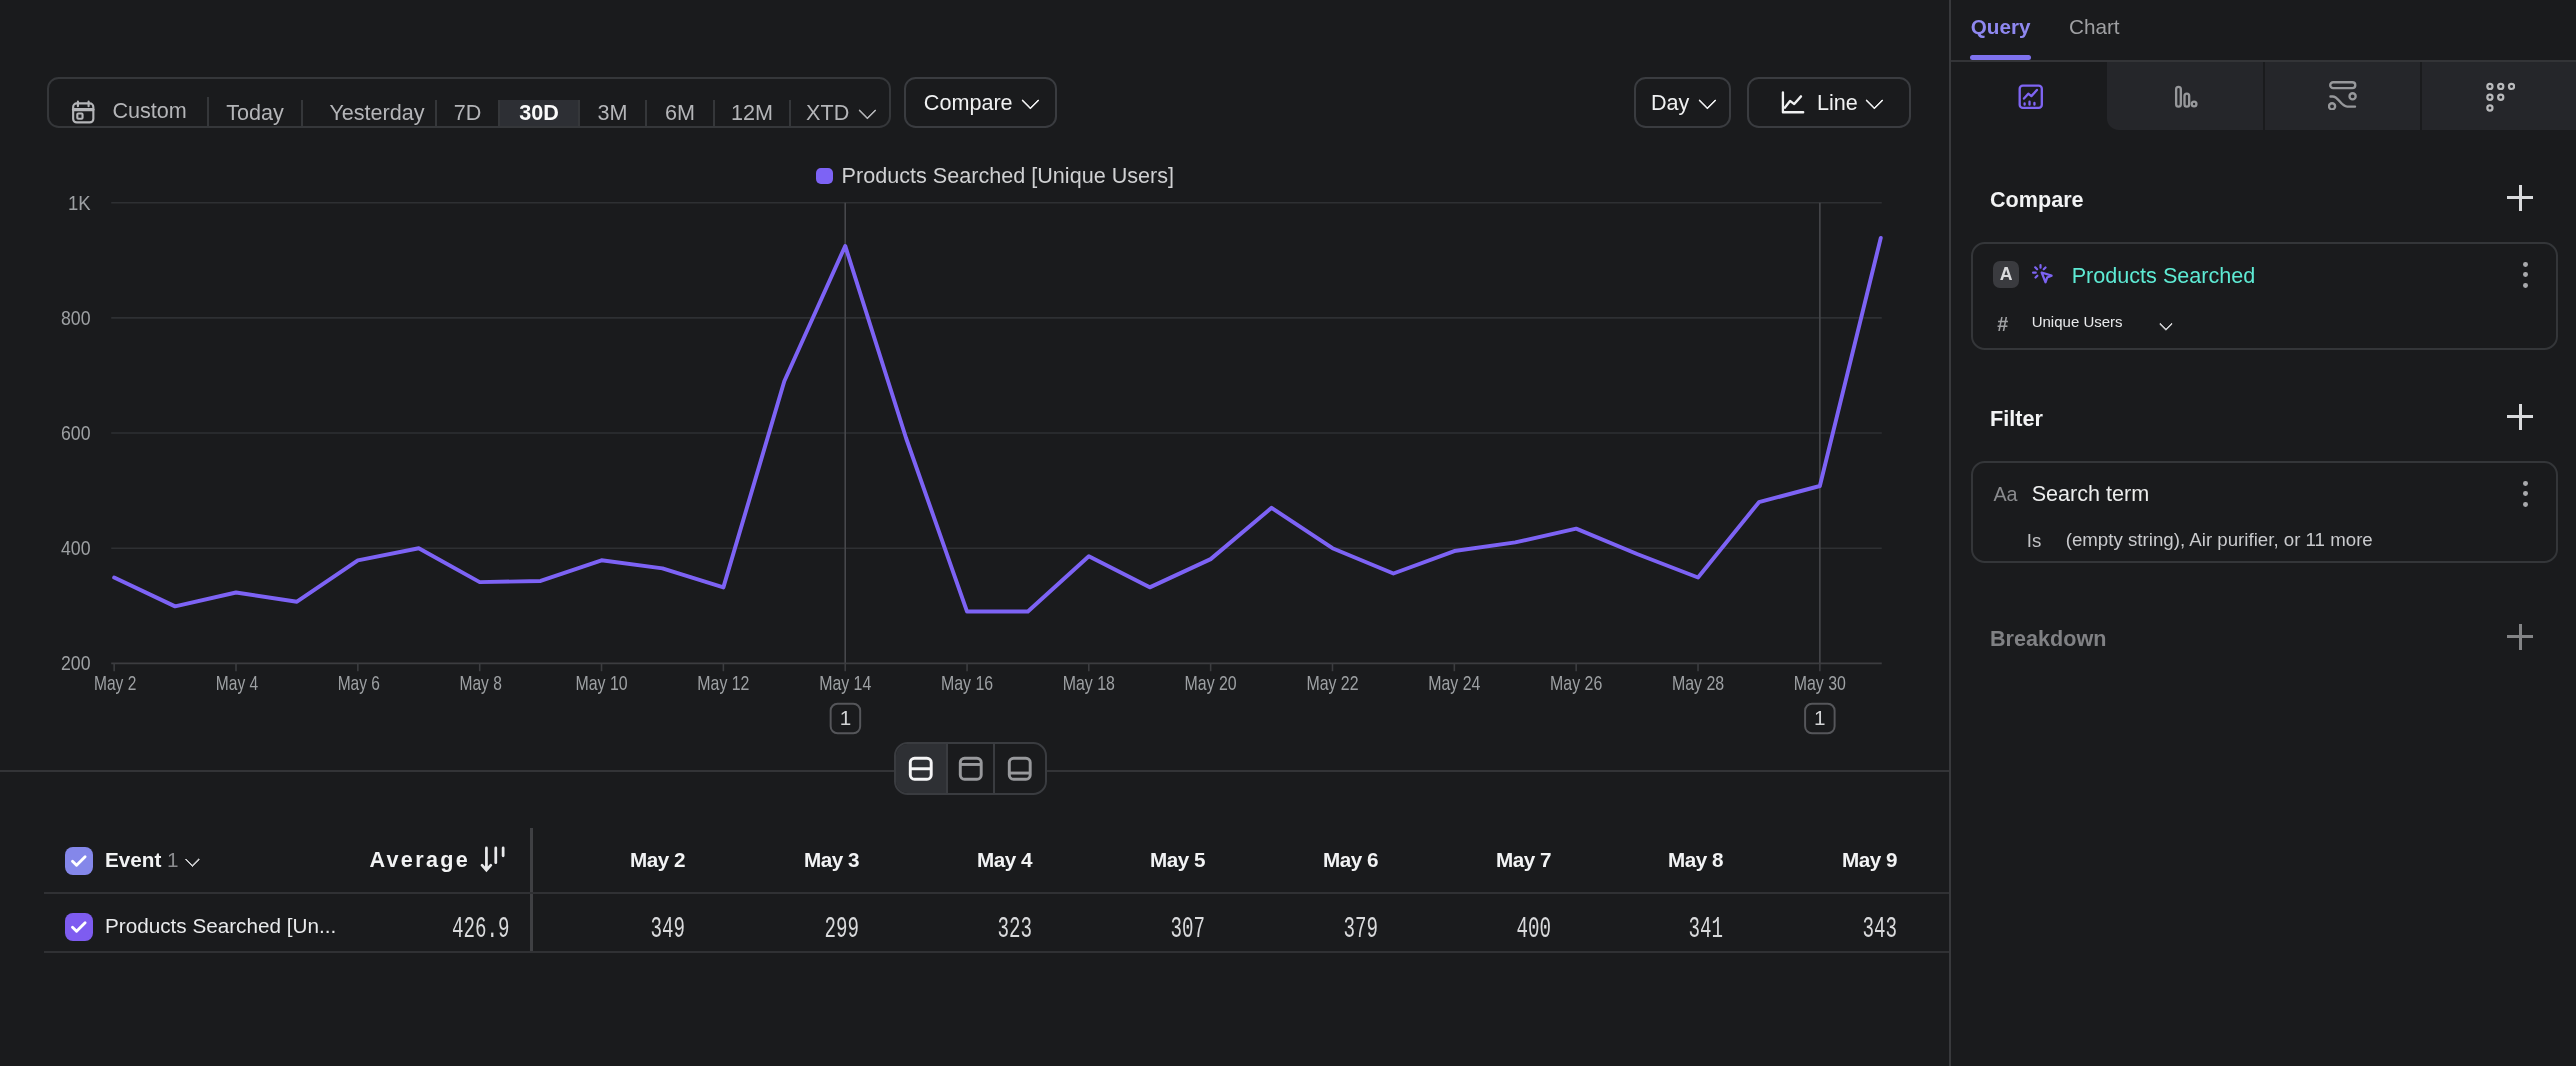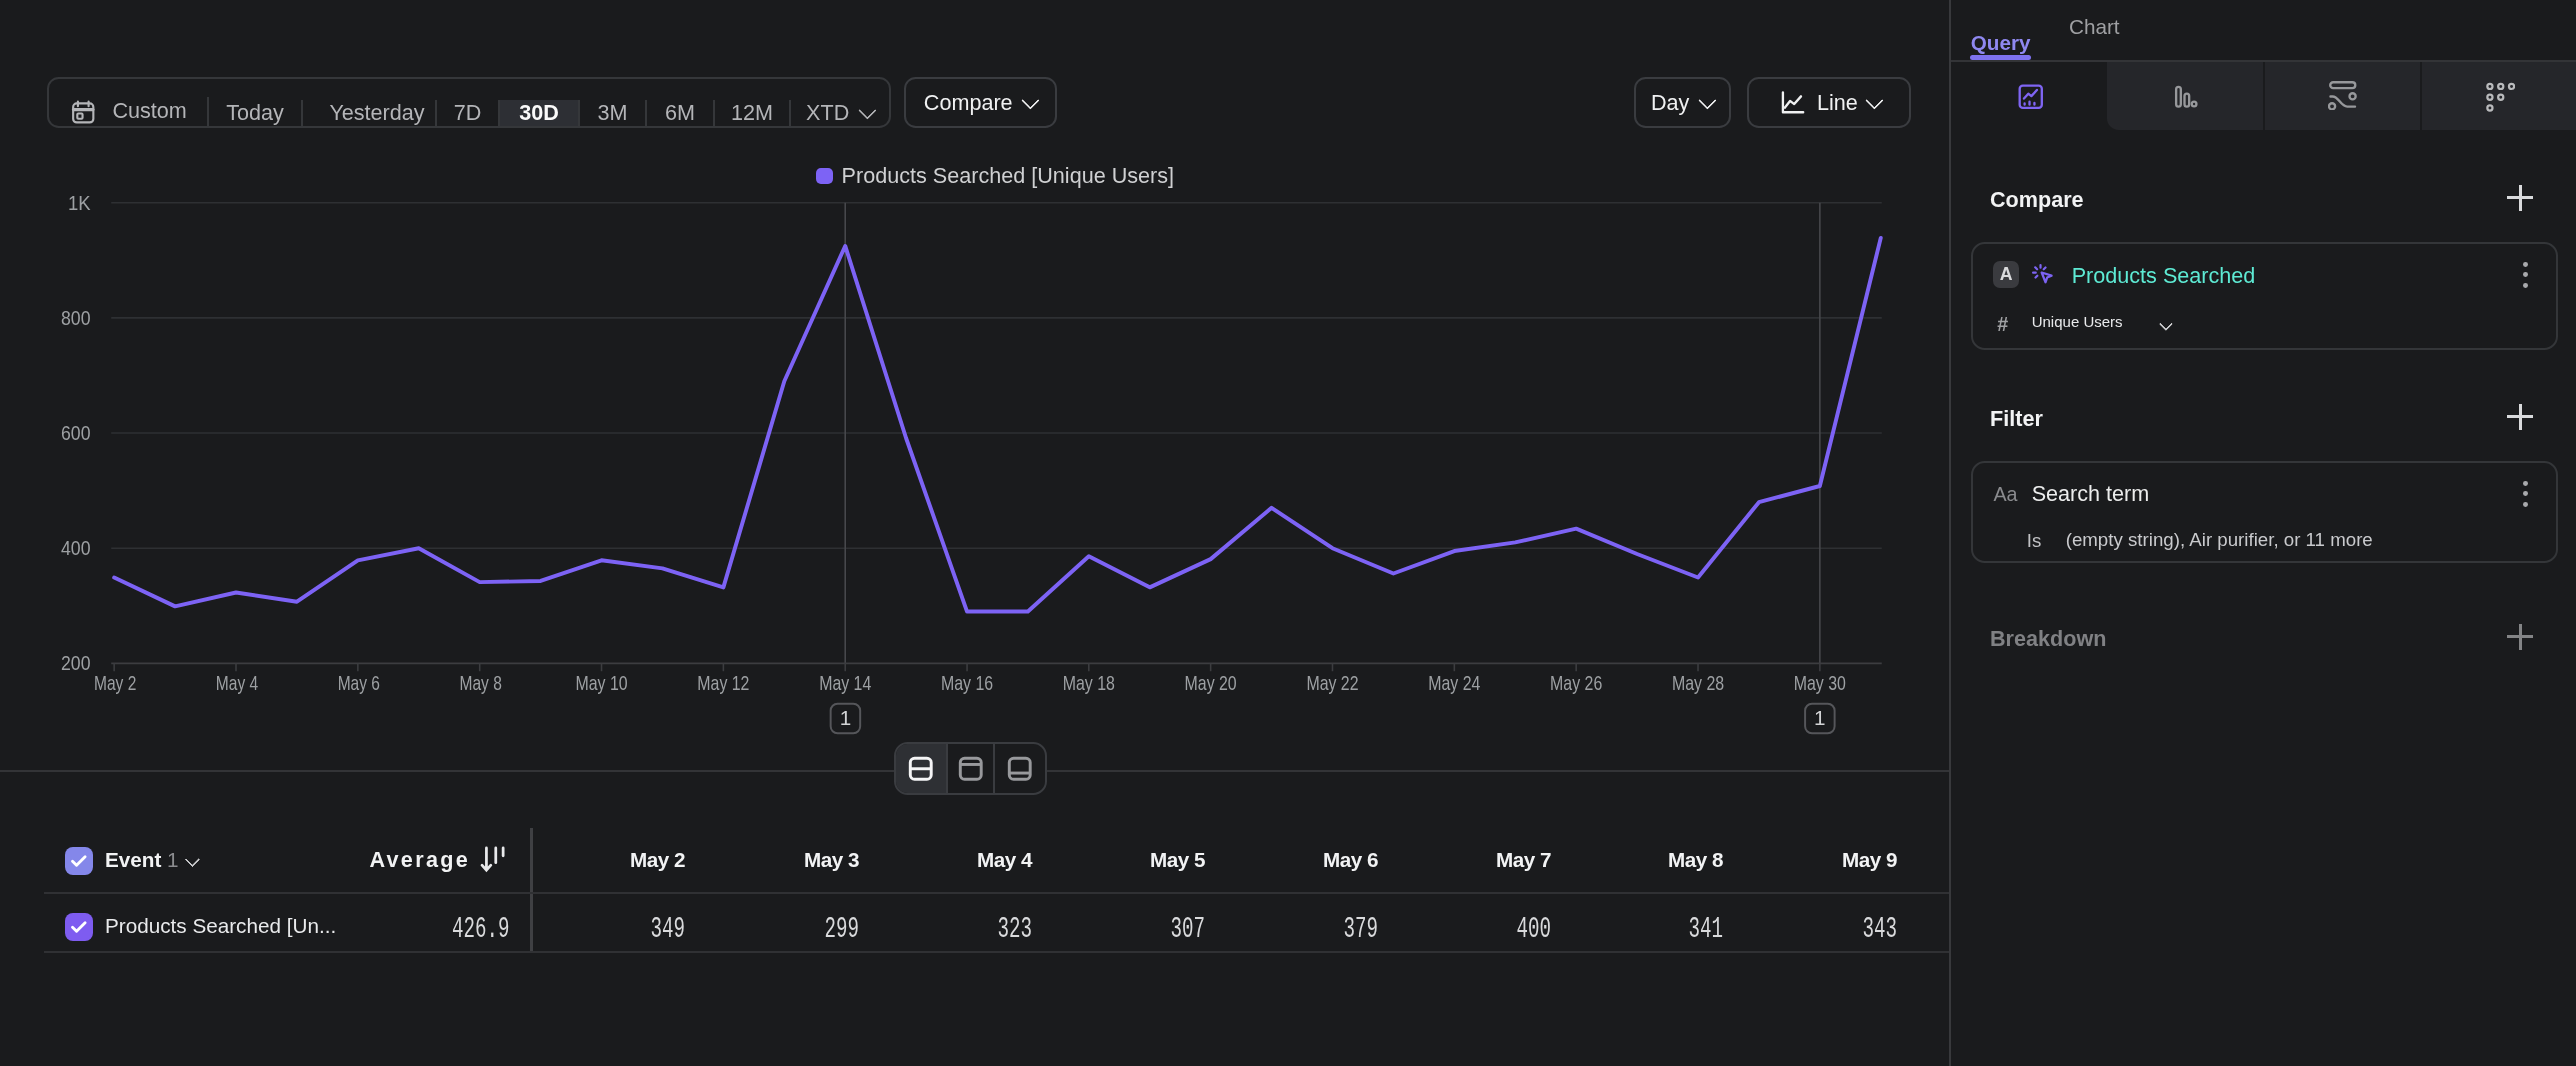--- a/index.html
+++ b/index.html
@@ -190,21 +190,21 @@
 <div class="val" style="left:587px;top:912px;"><span class="num">349</span></div>
 <div class="val" style="left:761px;top:912px;"><span class="num">299</span></div>
 <div class="val" style="left:934px;top:912px;"><span class="num">323</span></div>
 <div class="val" style="left:1107px;top:912px;"><span class="num">307</span></div>
 <div class="val" style="left:1280px;top:912px;"><span class="num">379</span></div>
 <div class="val" style="left:1453px;top:912px;"><span class="num">400</span></div>
 <div class="val" style="left:1625px;top:912px;"><span class="num">341</span></div>
 <div class="val" style="left:1799px;top:912px;"><span class="num">343</span></div>
 
 <div class="sbar">
-  <div class="abs" style="left:19.7px;top:14.8px;font-size:20.7px;font-weight:700;color:#8f88f0;margin-top:16px;">Query</div>
+  <div class="abs" style="left:19.7px;top:14.8px;font-size:20.7px;font-weight:700;color:#8f88f0;">Query</div>
   <div class="abs" style="left:118px;top:14.8px;font-size:20.7px;font-weight:400;color:#9fa0a3;">Chart</div>
   <div class="abs" style="left:18.7px;top:55px;width:61px;height:4.9px;border-radius:3px;background:#7e72ee;"></div>
   <div class="abs" style="left:0;top:60px;width:627px;height:2px;background:#333437;"></div>
 
   <div class="abs" style="left:156px;top:62px;width:470px;height:68px;background:#25262a;border-radius:0 0 0 11.8px;"></div>
   <div class="abs" style="left:312px;top:62px;width:2px;height:68px;background:#1a1b1d;"></div>
   <div class="abs" style="left:469px;top:62px;width:2px;height:68px;background:#1a1b1d;"></div>
 
   <svg class="abs" style="left:65px;top:82px;" width="29.5" height="29.5" viewBox="0 0 24 24" fill="none" stroke="#7f65f3" stroke-width="1.9" stroke-linecap="round" stroke-linejoin="round">
     <rect x="3" y="3" width="18" height="18" rx="2.5"></rect>

